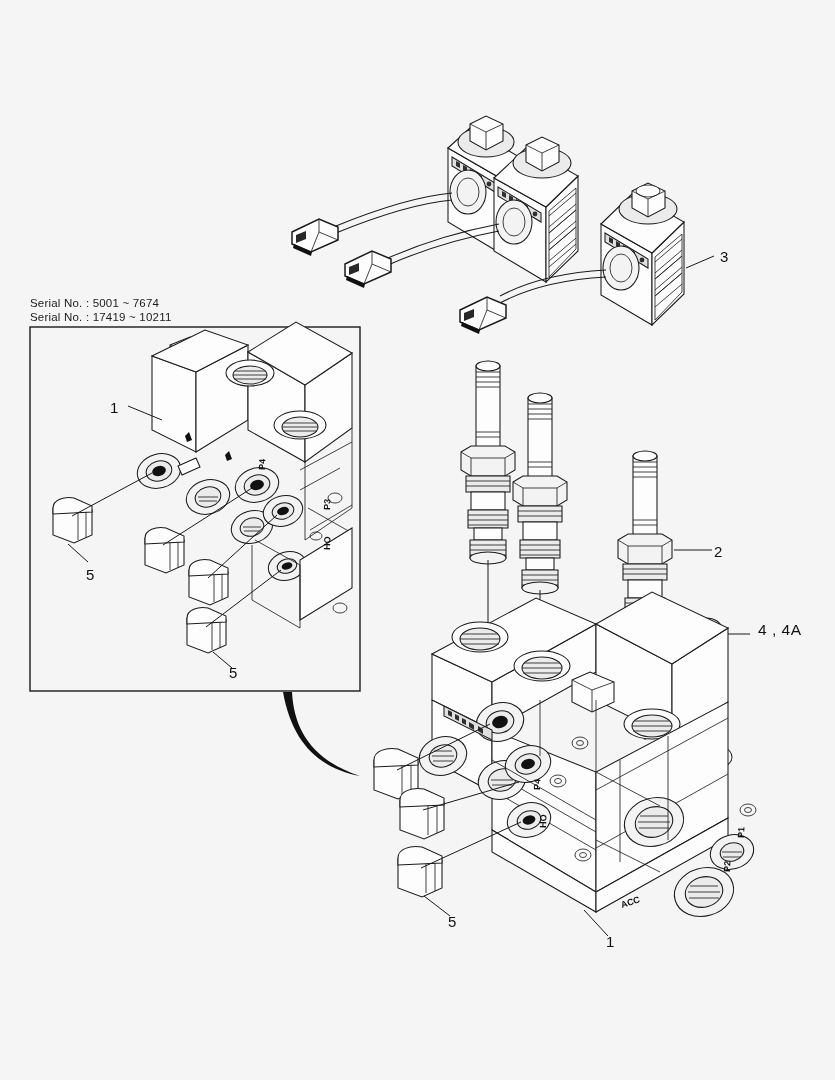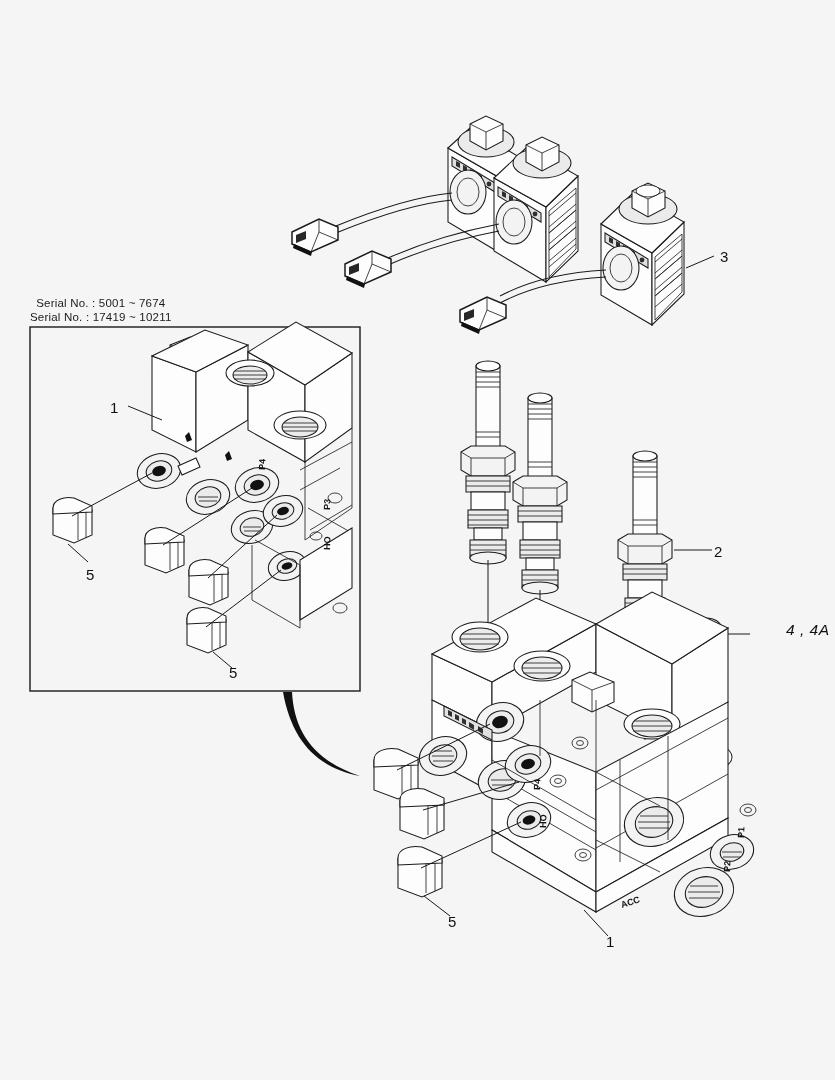--- a/index.html
+++ b/index.html
@@ -7,21 +7,21 @@
     width:835px;height:1080px;
     background:#f5f5f5;
     font-family:"Liberation Sans", sans-serif;
     overflow:hidden;
     position:relative;
   }
   #sheet{position:absolute;inset:0;width:835px;height:1080px;}
   .serial-block{
     position:absolute;left:30px;top:296px;
     font-size:11.5px;color:#1b1b1b;line-height:14px;
-    letter-spacing:.2px;white-space:nowrap;text-align:center;
+    letter-spacing:.2px;white-space:nowrap;
   }
   .callout{
     position:absolute;
     font-size:15px;color:#111;
     font-family:"Liberation Sans", sans-serif;
     letter-spacing:.5px;
   }
   .callout.big{font-size:15.5px;}
   svg{display:block;}
   .ln{fill:none;stroke:#1a1a1a;stroke-width:1.05;}
@@ -44,21 +44,21 @@
     <div>Serial No. : 5001 ~ 7674</div>
     <div>Serial No. : 17419 ~ 10211</div>
   </div>
 
   <div class="callout" style="left:110px;top:399px;">1</div>
   <div class="callout" style="left:86px;top:566px;">5</div>
   <div class="callout" style="left:229px;top:664px;">5</div>
 
   <div class="callout" style="left:720px;top:248px;">3</div>
   <div class="callout" style="left:714px;top:543px;">2</div>
-  <div class="callout big" style="left:786px;top:621px;font-style:italic;">4 , 4A</div>
+  <div class="callout big" style="left:758px;top:621px;">4 , 4A</div>
   <div class="callout" style="left:448px;top:913px;">5</div>
   <div class="callout" style="left:606px;top:933px;">1</div>
 
   <svg width="835" height="1080" viewBox="0 0 835 1080">
 
     <g>
 
       <path class="wh ln" d="M448 148 L448 222 L500 253 L500 178 Z"></path>
       <path class="wh ln" d="M500 178 L500 253 L521 233 L521 158 Z"></path>
       <path class="wh ln" d="M448 148 L500 178 L521 158 L470 128 Z"></path>

